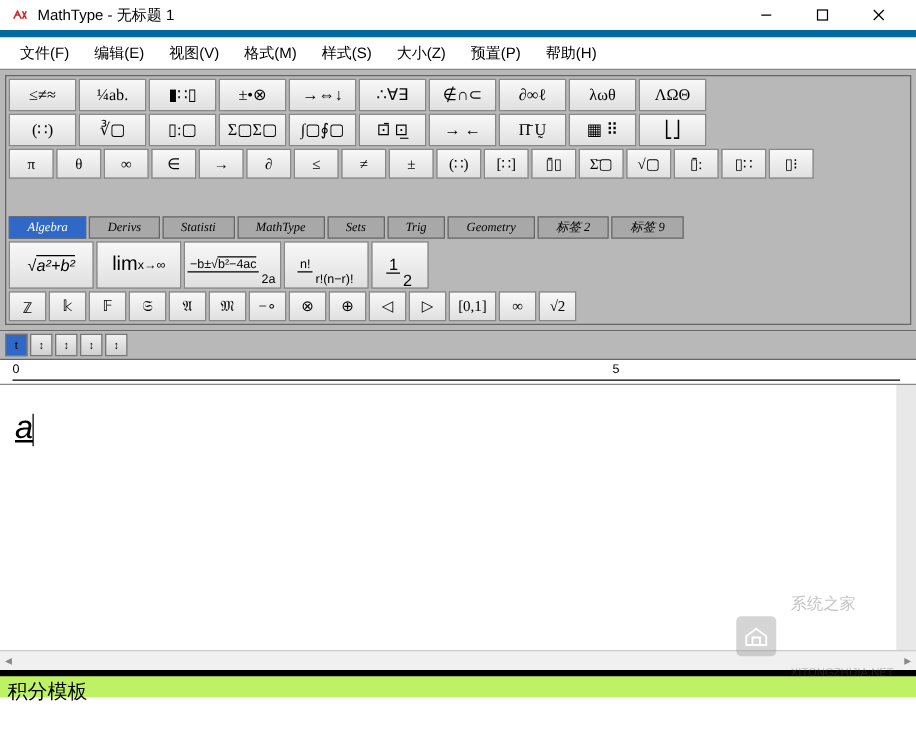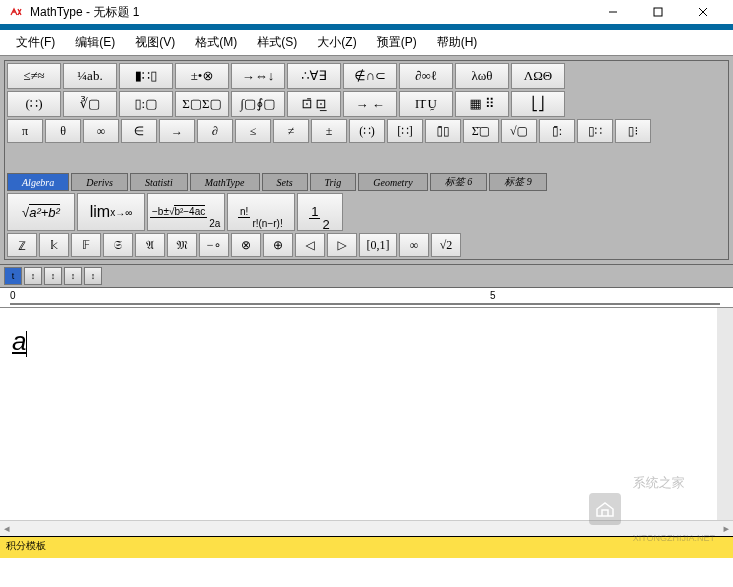--- a/index.html
+++ b/index.html
@@ -66,21 +66,21 @@
 .ruler-mark { position:absolute; top:2px; font-size:10px; }
 
 .editor { height: 212px; background: #fff; padding: 18px 12px; position: relative; overflow:auto; border-right:16px solid #e8e8e8;}
 .editor-content { font-family: "Times New Roman", serif; font-style: italic; font-size: 26px; }
 .cursor-line { display:inline-block; border-right: 1px solid #000; height: 26px; vertical-align: middle;}
 
 .watermark { position:absolute; right:18px; bottom:44px; opacity:0.35; display:flex;align-items:center;gap:12px; font-size:13px; color:#555; }
 .watermark .logo { width:32px;height:32px;background:#888;border-radius:4px;display:flex;align-items:center;justify-content:center;color:#fff;font-size:14px;}
 
 .scroll-h { height: 16px; background: #f0f0f0; border-top:1px solid #ccc; display:flex; align-items:center; padding:0 4px; color:#888; font-size:11px;}
-.statusbar { height: 22px; background: #fde047; border-top: 1px solid #000000; padding: 2px 6px; font-size: 10px; }
+.statusbar { height: 22px; background: #bef264; border-top: 5px solid #000000; padding: 2px 6px; font-size: 16px; }
 
 .frac { display:inline-flex; flex-direction:row; align-items:center; font-size:10px; line-height:1; font-style:normal;}
 .frac .num { border-bottom:1px solid #000; padding:0 2px;}
 .frac .den { padding:0 2px;margin-top:24px;}
 .sqrt { font-style:normal; }
 .limbox { display:inline-flex;flex-direction:row;align-items:center;font-size:10px;font-style:normal;line-height:1.1;}
 .limbox .top{font-size:16px;}
 </style>
 </head>
 <body>
@@ -175,21 +175,21 @@
     </div>
 
     <div class="tab-row">
       <div class="tab-btn active">Algebra</div>
       <div class="tab-btn">Derivs</div>
       <div class="tab-btn">Statisti</div>
       <div class="tab-btn">MathType</div>
       <div class="tab-btn">Sets</div>
       <div class="tab-btn">Trig</div>
       <div class="tab-btn">Geometry</div>
-      <div class="tab-btn">标签 6</div>
+      <div class="tab-btn">标签 2</div>
       <div class="tab-btn">标签 9</div>
     </div>
 
     <div class="template-row">
       <div class="template-btn">
         <span class="sqrt">√<span style="border-top:1px solid #000;font-style:italic;">a²+b²</span></span>
       </div>
       <div class="template-btn">
         <span class="limbox">
             <span class="top">lim</span>

